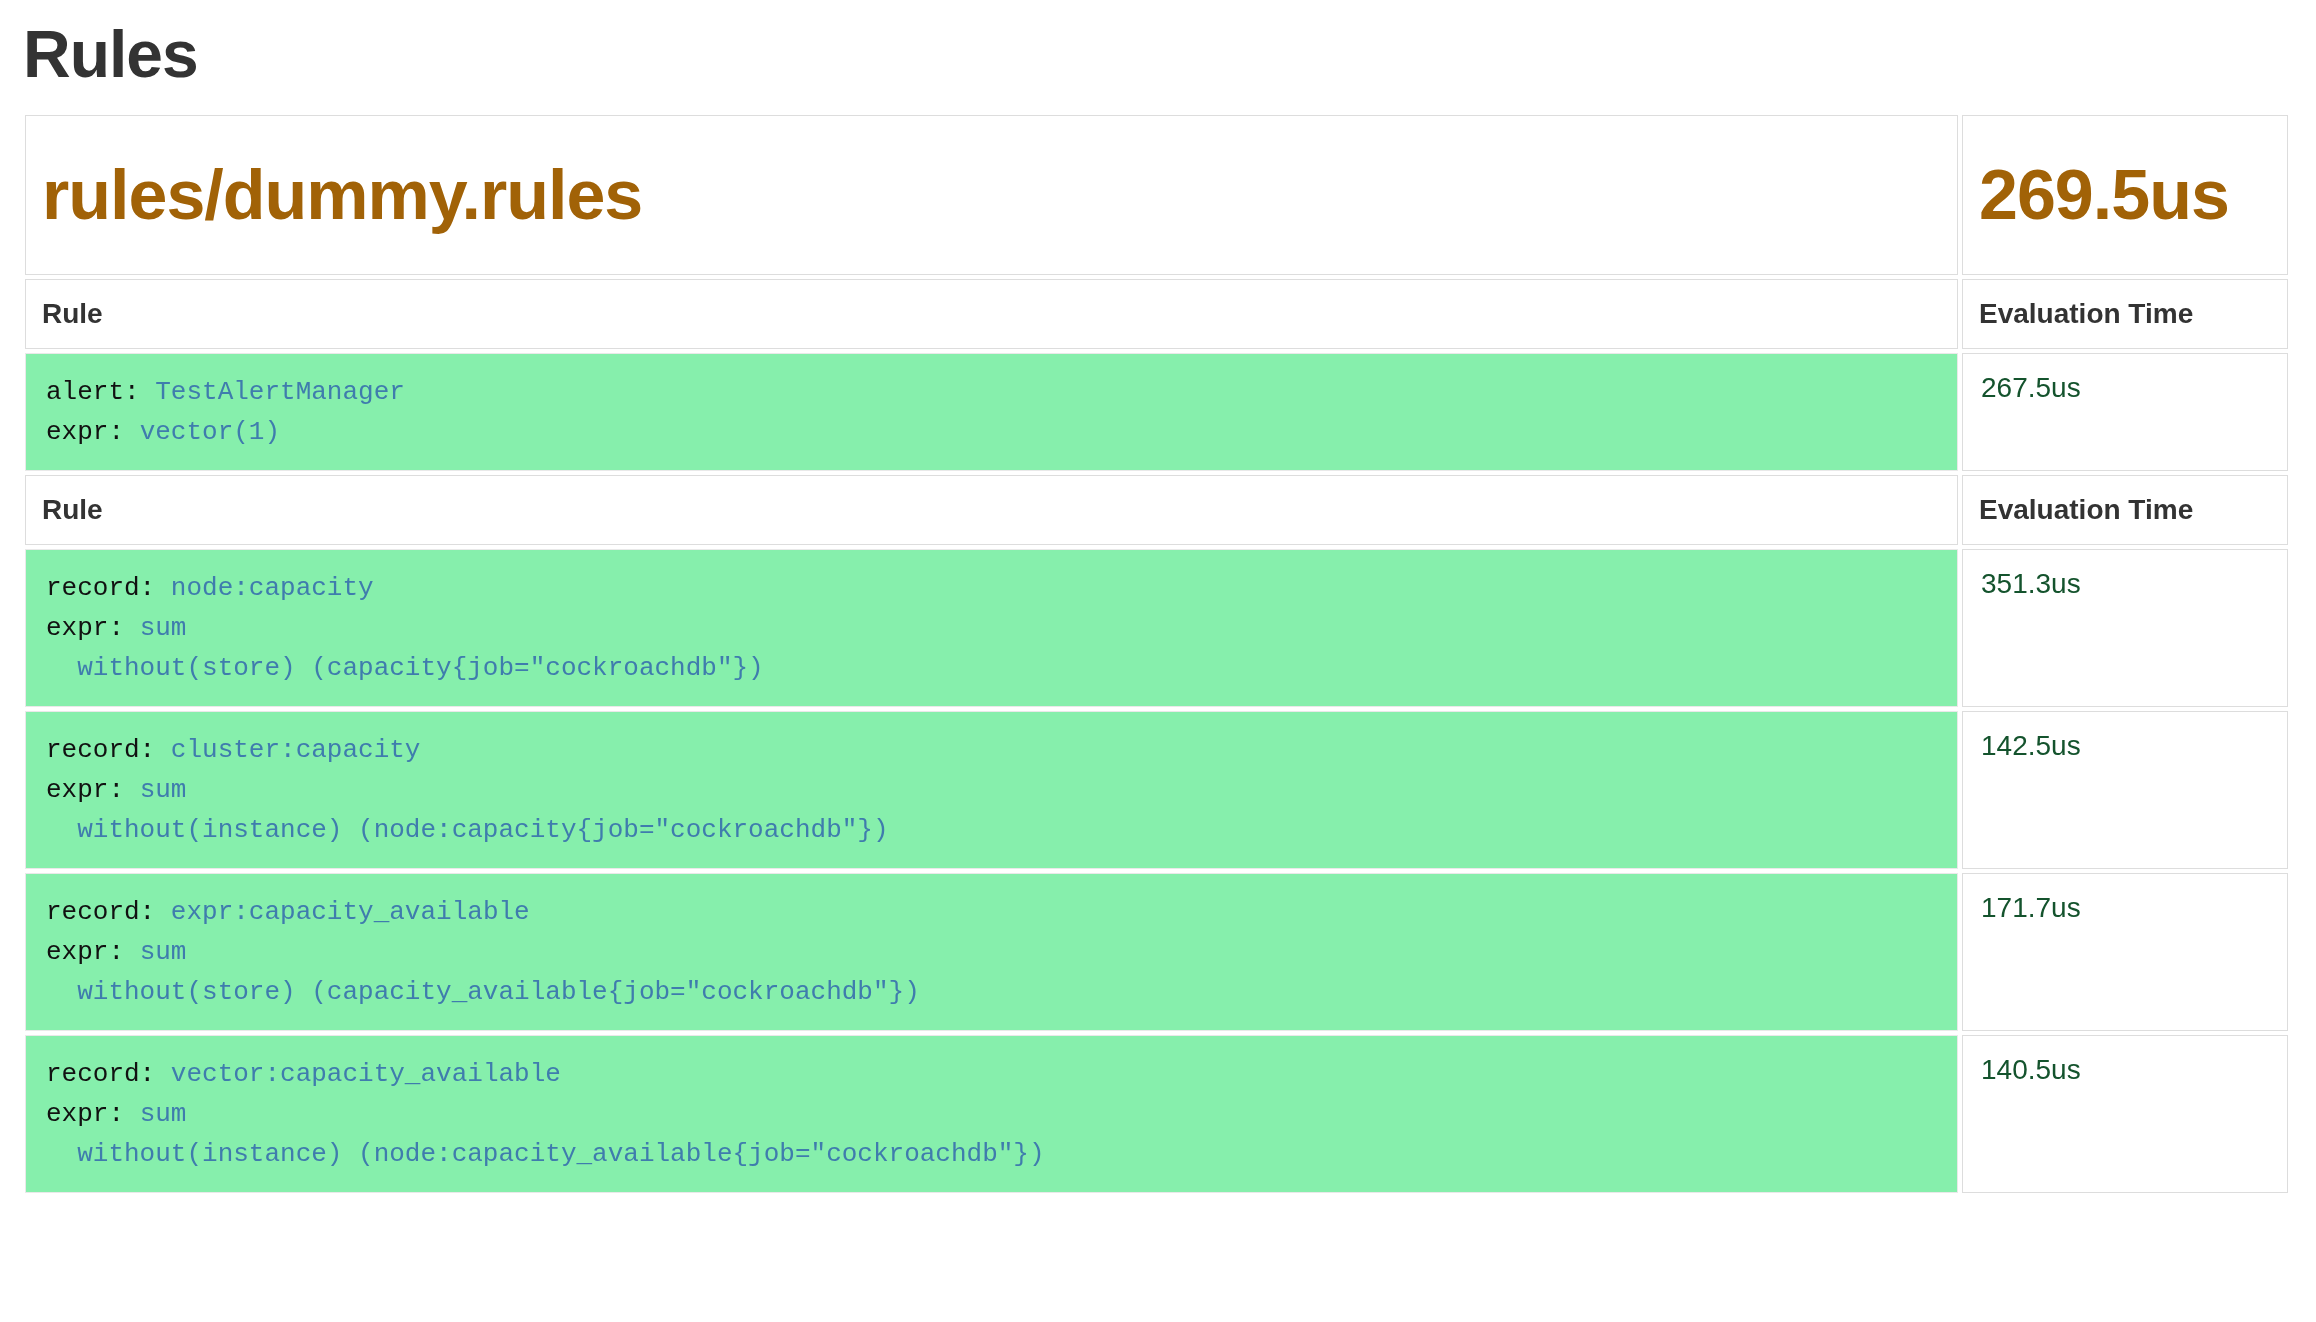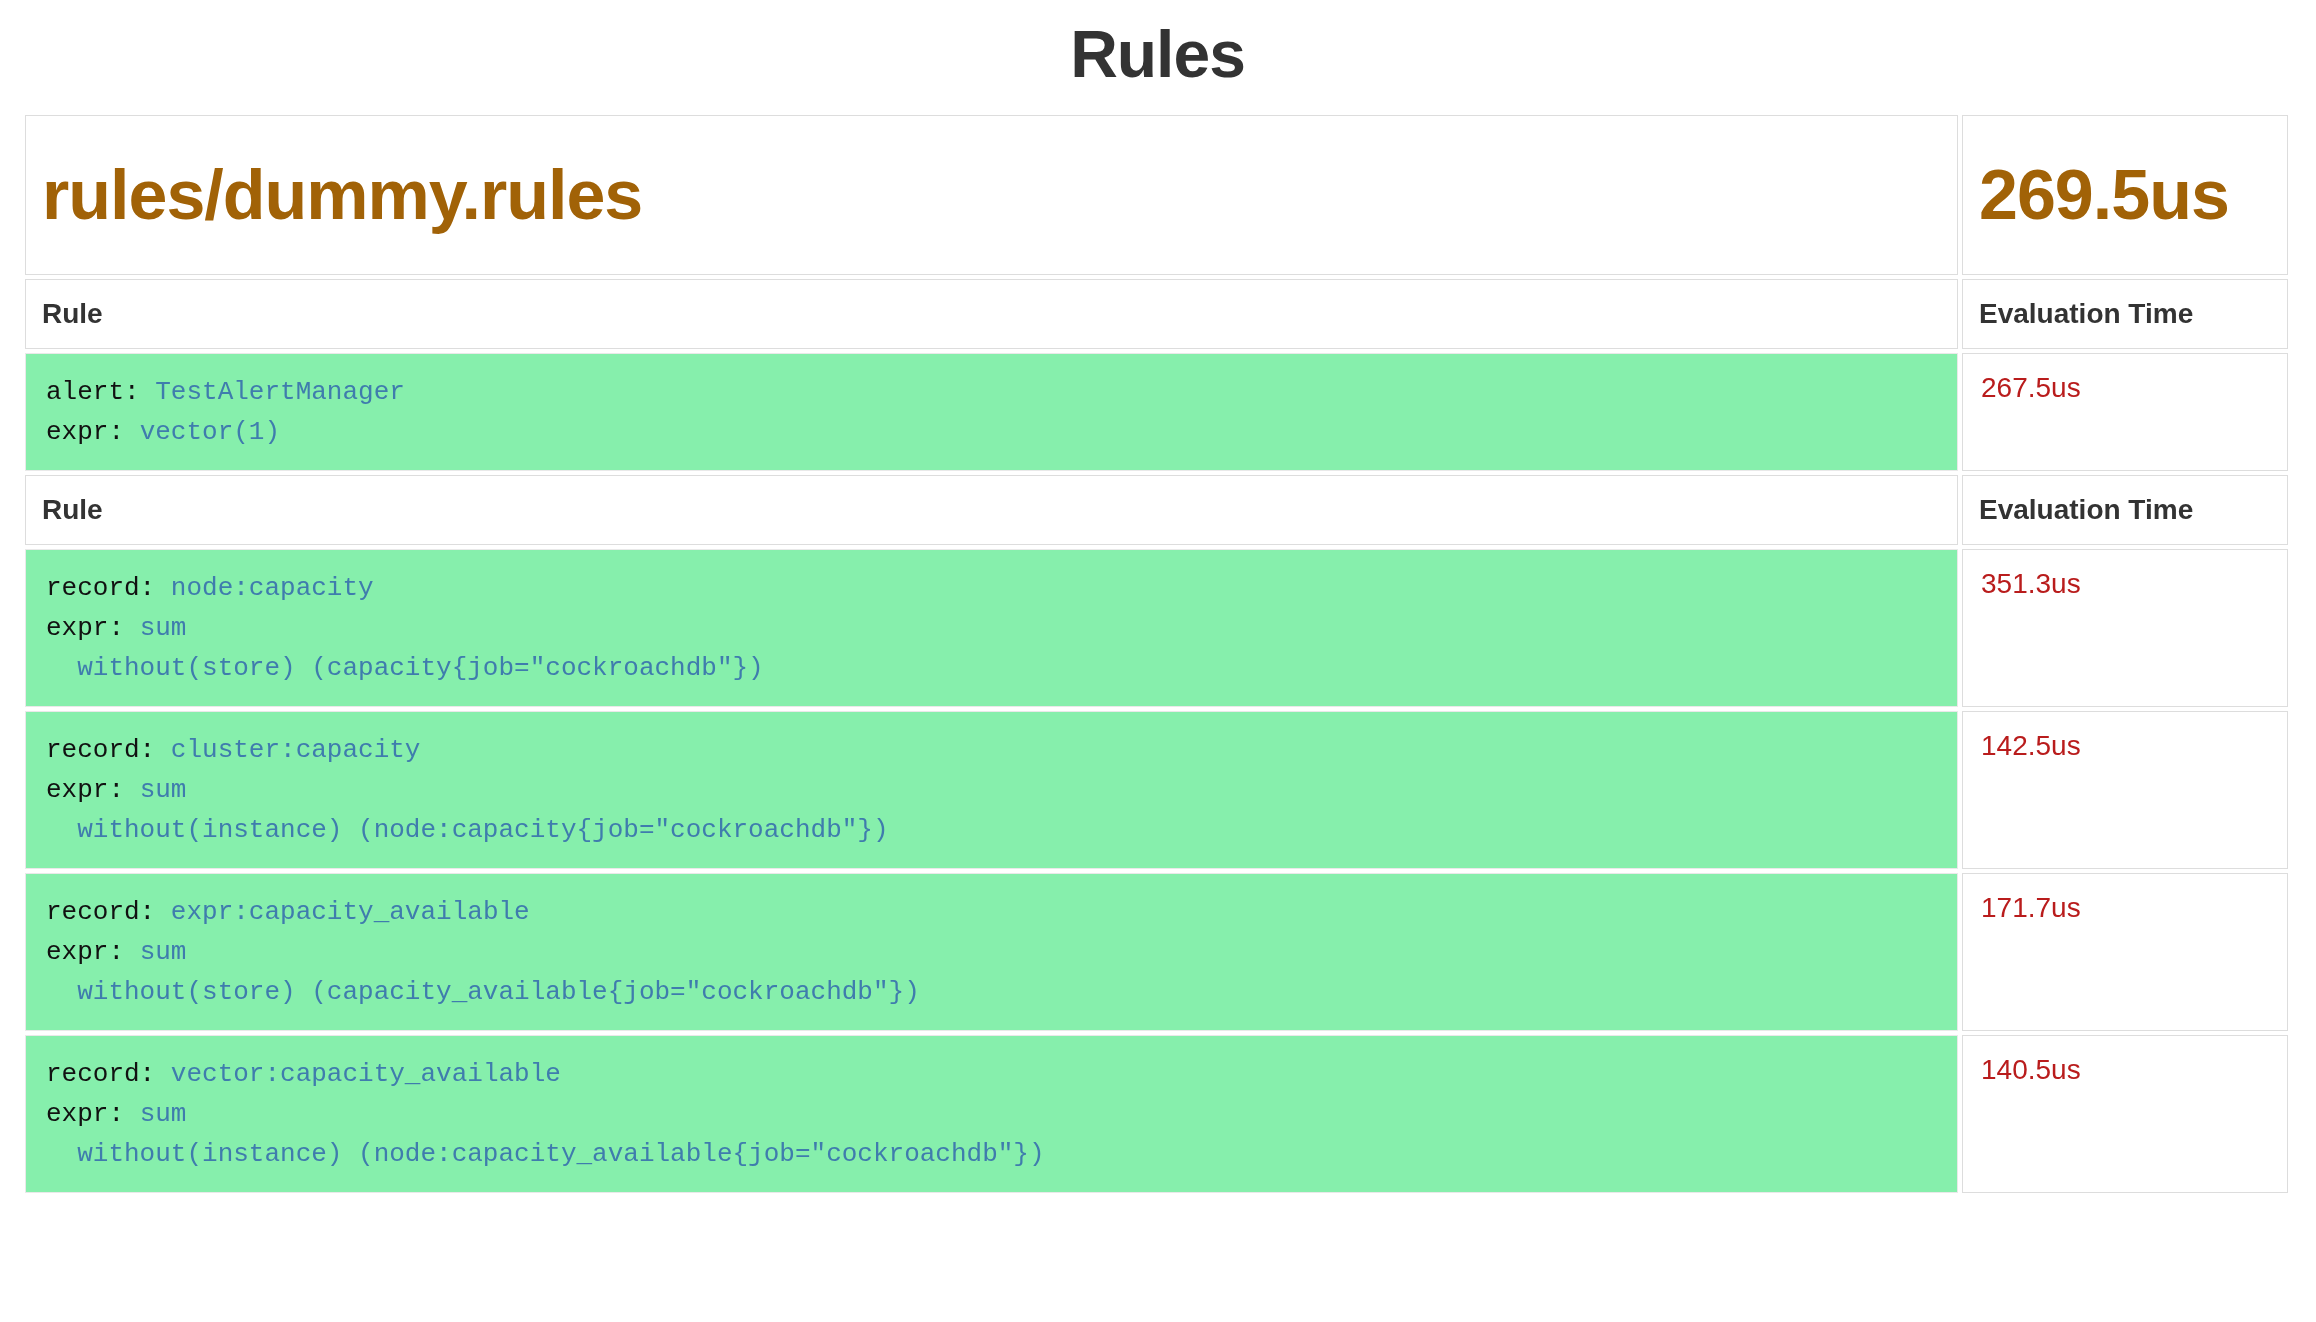--- a/index.html
+++ b/index.html
@@ -16,21 +16,20 @@
     box-sizing: border-box;
     padding: 18px 24px 0 21px;
   }
   h1.page-title {
     font-size: 66px;
     font-weight: 700;
     line-height: 1.1;
     letter-spacing: -1px;
     color: #333333;
     margin: 0 0 20px 2px;
-    text-align: center;
   }
   table.rules-table {
     width: 100%;
     border-collapse: separate;
     border-spacing: 4px;
     table-layout: fixed;
   }
   col.eval-col-def { width: 326px; }
   td.cell {
     border: 1px solid #dddddd;
@@ -70,21 +69,21 @@
     color: #000000;
     white-space: pre;
     overflow: hidden;
   }
   pre.rule-pre .k { color: #111111; }
   pre.rule-pre .v { color: #3f7cad; }
   td.val-cell {
     padding: 16px 18px;
     font-size: 28px;
     line-height: 36px;
-    color: #b91c1c;
+    color: #14532d;
   }
 </style>
 </head>
 <body>
 
 <h1 class="page-title">Rules</h1>
 
 <table class="rules-table">
   <colgroup>
     <col>

